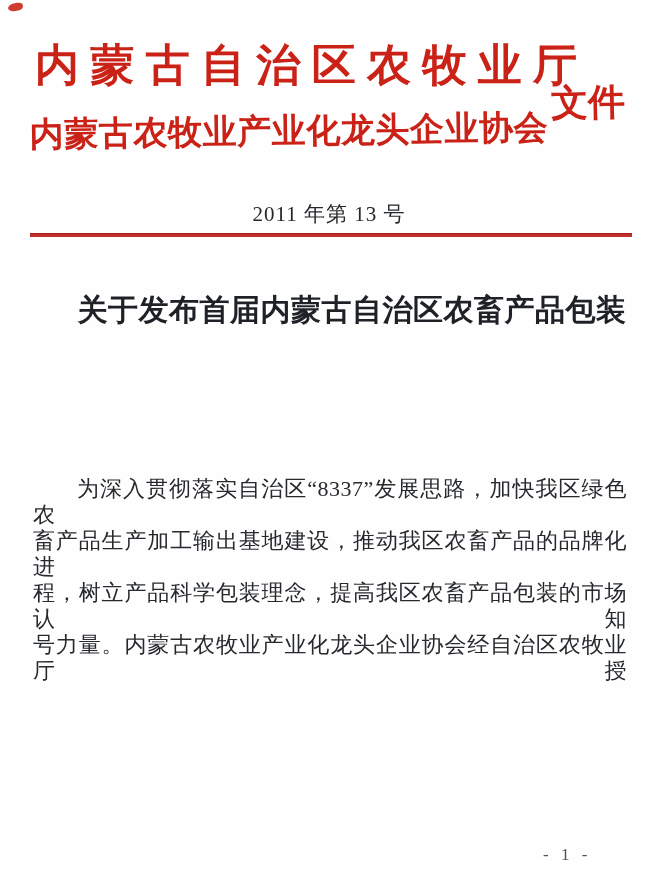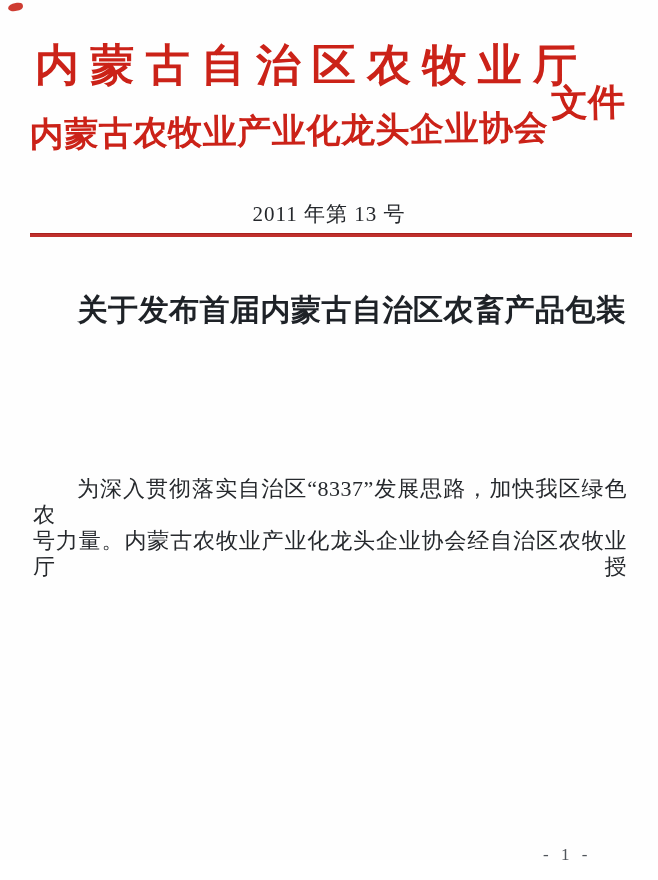--- a/index.html
+++ b/index.html
@@ -149,19 +149,21 @@
 
   <div class="doc-number">2011 年第 13 号</div>
 
   <div class="red-rule"></div>
 
   <div class="title-line title-line1">关于发布首届内蒙古自治区农畜产品包装</div>
 
 
   <div class="body-block">
     <div class="body-line body-line--first">为深入贯彻落实自治区“8337”发展思路，加快我区绿色农</div>
+    <div class="body-line">畜产品生产加工输出基地建设，推动我区农畜产品的品牌化进</div>
+    <div class="body-line">程，树立产品科学包装理念，提高我区农畜产品包装的市场认知</div>
     <div class="body-line">号力量。内蒙古农牧业产业化龙头企业协会经自治区农牧业厅授</div>
 
   </div>
 
   <div class="page-number">- 1 -</div>
 
 </div>
 
 </body></html>

